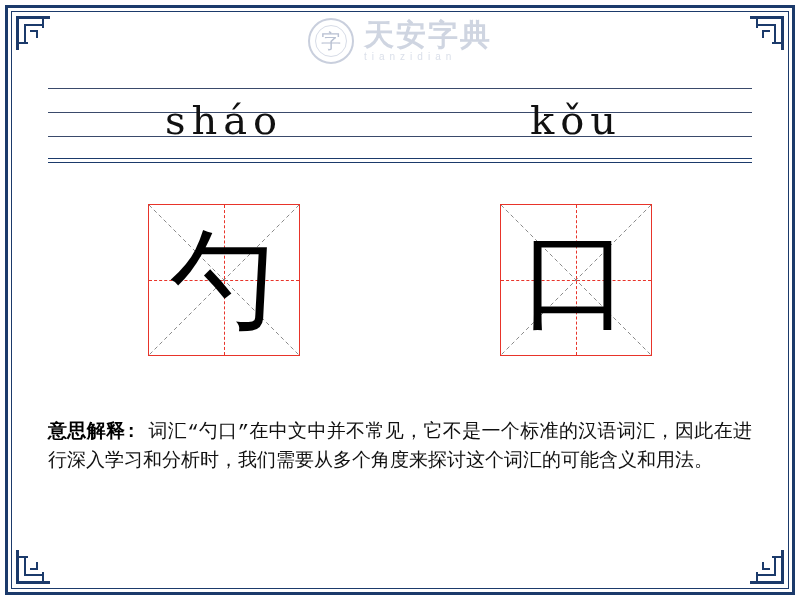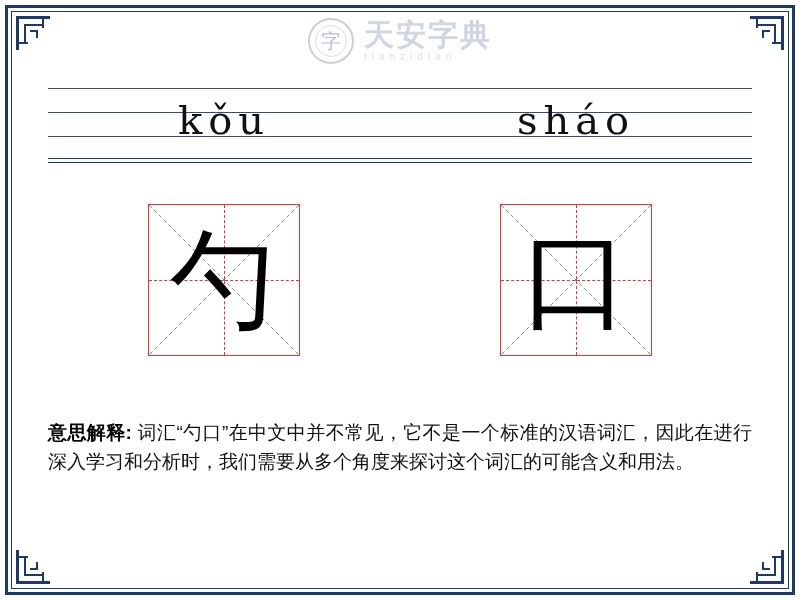--- a/index.html
+++ b/index.html
@@ -174,21 +174,21 @@
     font-family: "DejaVu Sans", sans-serif;
   }
 
   
   .explain {
     position: absolute;
     left: 48px; right: 48px; top: 418px;
     font-size: 19px;
     line-height: 1.55;
     color: #111111;
-    font-family: Liberation Sans, sans-serif;
+    font-family: Liberation Mono, monospace;
     text-align: justify;
   }
   .explain .label {
     font-weight: bold;
     color: #000000;
   }
 </style>
 </head>
 <body>
 
@@ -250,22 +250,22 @@
 
   <div class="staff">
     <div class="line l1"></div>
     <div class="line l2"></div>
     <div class="line l3"></div>
     <div class="line l4"></div>
     <div class="line l5"></div>
   </div>
 
   <div class="pinyin-row">
+    <div class="pinyin-cell">sháo</div>
     <div class="pinyin-cell">kǒu</div>
-    <div class="pinyin-cell">sháo</div>
   </div>
 
   <div class="char-row">
     <div class="char-cell">
       <div class="tianzige">
         <div class="dash-h"></div>
         <div class="dash-v"></div>
         <svg class="diag" viewBox="0 0 152 152">
           <line x1="0" y1="0" x2="152" y2="152" stroke="#888888" stroke-width="1" stroke-dasharray="4,3"></line>
           <line x1="152" y1="0" x2="0" y2="152" stroke="#888888" stroke-width="1" stroke-dasharray="4,3"></line>

